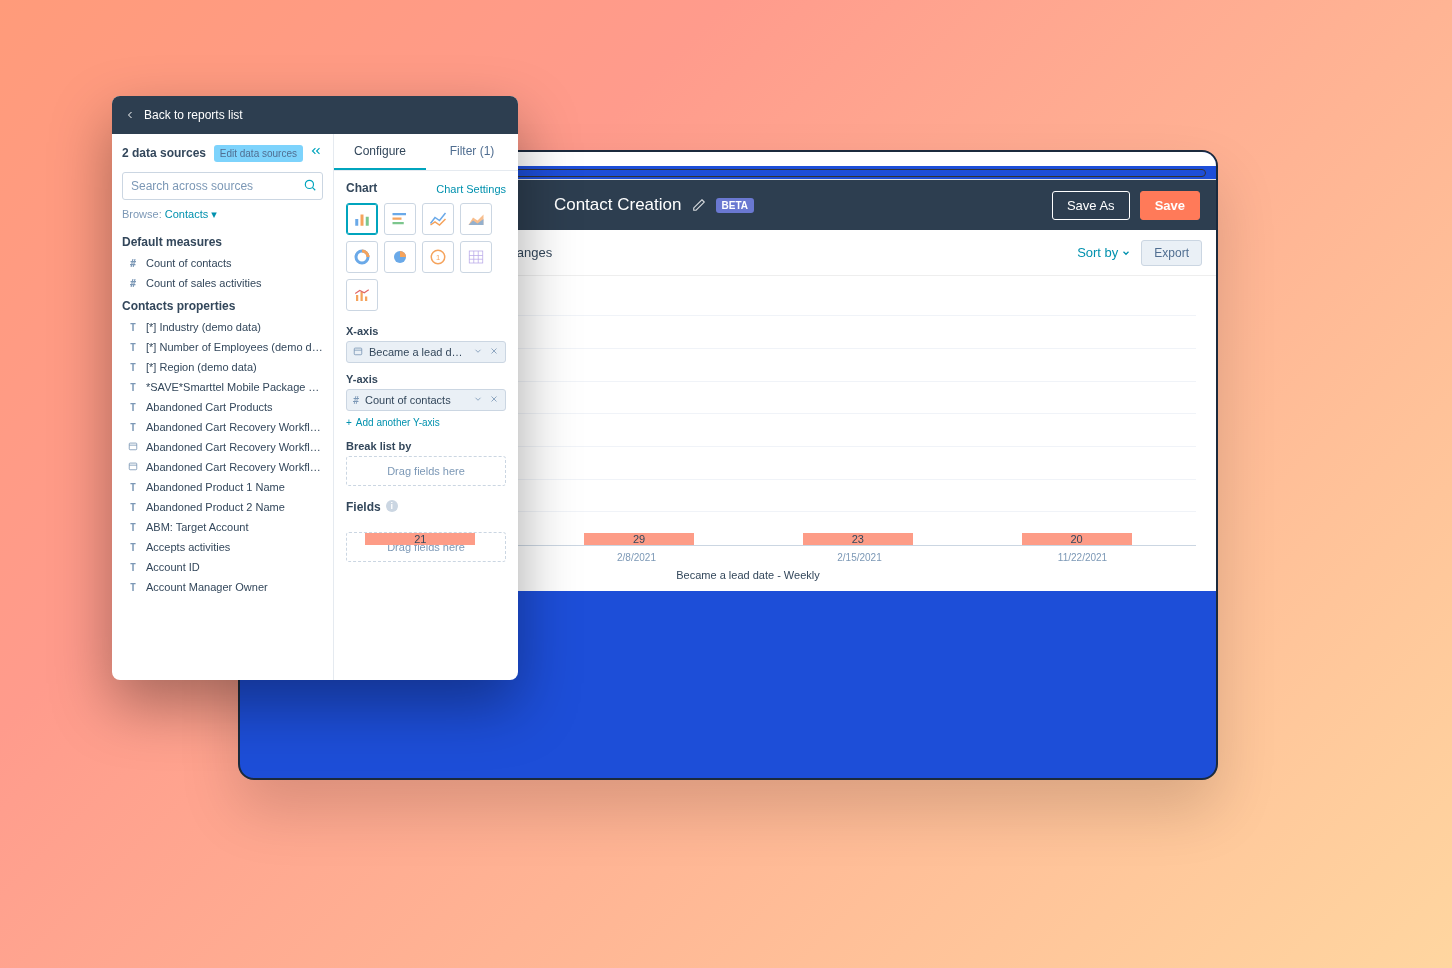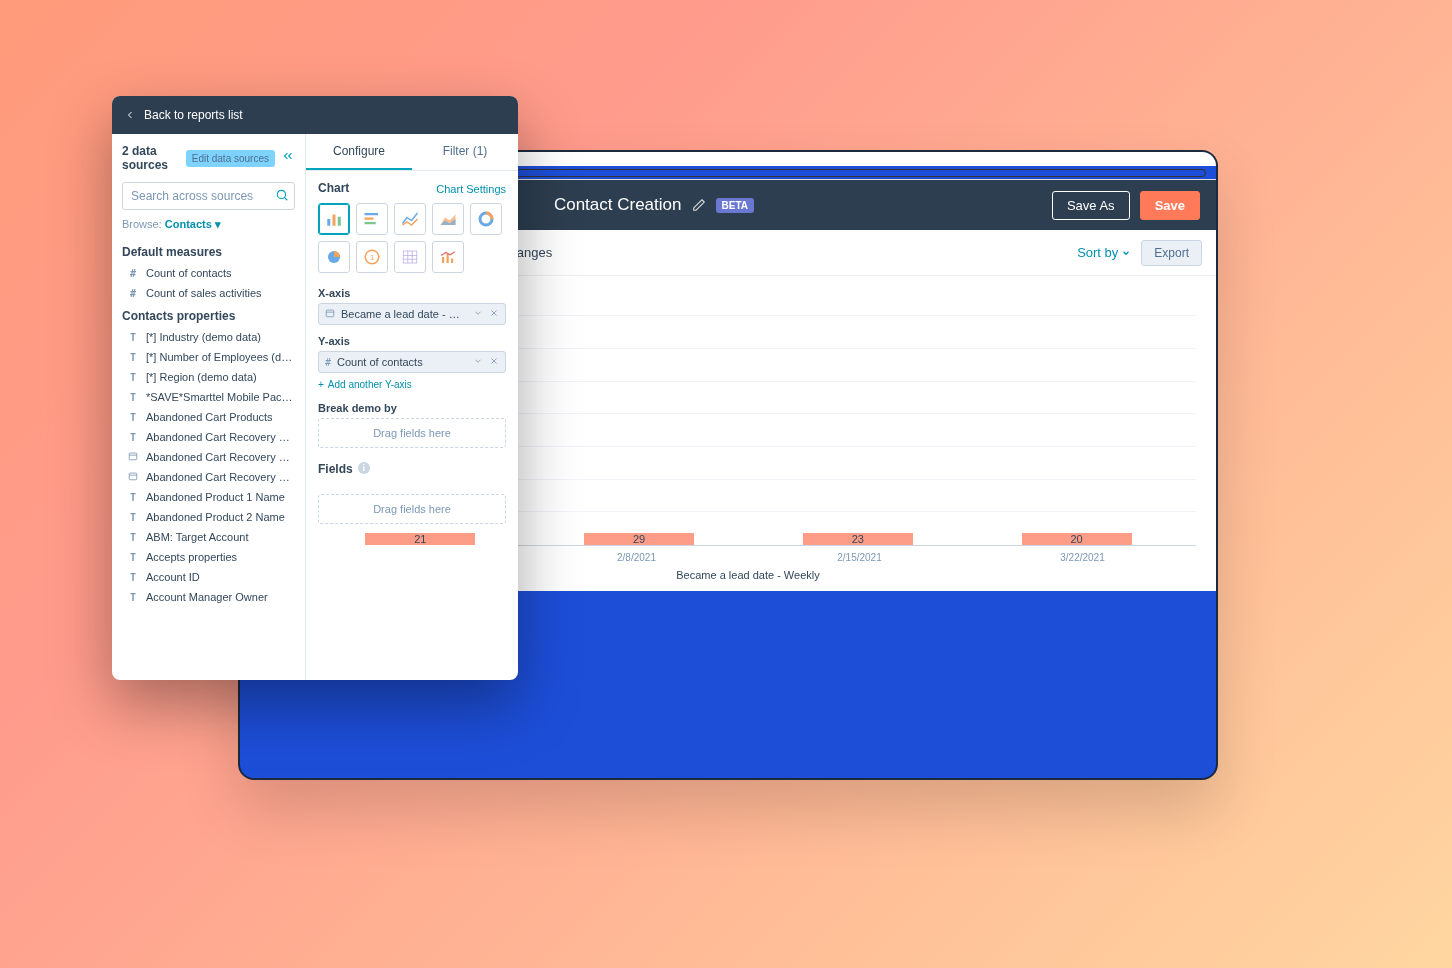--- a/index.html
+++ b/index.html
@@ -90,33 +90,33 @@
   }
   .builder-top{
     background:#2d3e50; color:#fff; height:38px;
     display:flex; align-items:center; padding:0 12px; gap:8px;
   }
   .builder-top svg{width:12px;height:12px;stroke:#fff;stroke-width:2;}
   .builder-top span{font-size:12px;}
   .builder-body{flex:1;display:flex;overflow:hidden;}
 
   
-  .ds-col{width:194px;border-right:1px solid #e5eaf0;display:flex;flex-direction:column;overflow:hidden;}
+  .ds-col{width:222px;border-right:1px solid #e5eaf0;display:flex;flex-direction:column;overflow:hidden;}
   .ds-header{padding:10px 10px 6px 10px;display:flex;align-items:center;gap:6px;}
   .ds-title{font-size:12px;font-weight:700;color:#33475b;flex:1;}
   .chip{background:#7dd3fc;color:#506e91;font-size:10px;padding:3px 6px;border-radius:3px;cursor:pointer;}
   .collapse-caret{color:#00a4bd;}
   .collapse-caret svg{width:14px;height:14px;stroke:#00a4bd;stroke-width:2;}
   .search-wrap{margin:4px 10px 6px 10px;position:relative;}
   .search{width:100%;border:1px solid #cbd6e2;border-radius:3px;padding:6px 26px 6px 8px;font-size:12px;color:#33475b;}
   .search::placeholder{color:#7c98b6;}
   .search-icon{position:absolute;right:6px;top:6px;}
   .search-icon svg{width:14px;height:14px;stroke:#00a4bd;stroke-width:2;}
   .browse-row{padding:2px 10px 8px 10px;font-size:11px;color:#7c98b6;}
-  .browse-row .link{color:#0091ae;font-weight:700;}
+  .browse-row .link{color:#0091ae;font-weight:400;}
   .section-h{padding:6px 10px 4px 10px;font-size:12px;font-weight:700;color:#33475b;}
   .field-list{overflow-y:auto;flex:1;}
   .field-item{display:flex;align-items:center;gap:8px;padding:4px 10px 4px 16px;font-size:11px;color:#33475b;cursor:grab;white-space:nowrap;overflow:hidden;text-overflow:ellipsis;}
   .type-ic{width:10px;text-align:center;font-size:10px;font-weight:700;color:#7c98b6;font-family:monospace;flex-shrink:0;}
   .type-ic.cal svg{width:10px;height:10px;fill:#7c98b6;}
 
   
   .cfg-col{flex:1;display:flex;flex-direction:column;overflow:hidden;}
   .tabs{display:flex;border-bottom:1px solid #e5eaf0;}
   .tab{flex:1;text-align:center;padding:10px 0;font-size:12px;color:#506e91;cursor:pointer;}
@@ -237,21 +237,21 @@
         <div class="bar-slot">
             <div class="bar" style="height:57.1%">20</div>
           </div>
       </div>
     </div>
     <div class="x-labels">
       <div class="row">
         <div class="x-label">2/1/2021</div>
         <div class="x-label">2/8/2021</div>
         <div class="x-label">2/15/2021</div>
-        <div class="x-label">3/22/2021</div>
+        <div class="x-label">11/22/2021</div>
       </div>
     </div>
     <div class="x-title">Became a lead date - Weekly</div>
   </div>
 </div>
 
 <div class="builder">
   <div class="builder-top">
     <svg viewBox="0 0 24 24" fill="none">
         <polyline points="15 18 9 12 15 6"></polyline>
@@ -344,21 +344,21 @@
           <div class="field-item">
             <span class="type-ic">T</span>
             <span style="overflow: hidden; text-overflow: ellipsis;">Abandoned Product 2 Name</span>
           </div>
           <div class="field-item">
             <span class="type-ic">T</span>
             <span style="overflow: hidden; text-overflow: ellipsis;">ABM: Target Account</span>
           </div>
           <div class="field-item">
             <span class="type-ic">T</span>
-            <span style="overflow: hidden; text-overflow: ellipsis;">Accepts properties</span>
+            <span style="overflow: hidden; text-overflow: ellipsis;">Accepts activities</span>
           </div>
           <div class="field-item">
             <span class="type-ic">T</span>
             <span style="overflow: hidden; text-overflow: ellipsis;">Account ID</span>
           </div>
           <div class="field-item">
             <span class="type-ic">T</span>
             <span style="overflow: hidden; text-overflow: ellipsis;">Account Manager Owner</span>
           </div>
         </div>
@@ -464,21 +464,21 @@
           <span class="x"><svg viewBox="0 0 24 24" fill="none">
                 <line x1="18" y1="6" x2="6" y2="18"></line>
                 <line x1="6" y1="6" x2="18" y2="18"></line>
               </svg></span>
         </div>
         <div class="add-link">
           <span>+</span>
           <span>Add another Y-axis</span>
         </div>
 
-        <div class="axis-lbl">Break demo by</div>
+        <div class="axis-lbl">Break list by</div>
         <div class="dropzone">Drag fields here</div>
 
         <div class="fields-h">
           <span>Fields</span>
           <span class="info-ic">i</span>
         </div>
         <div class="dropzone">Drag fields here</div>
       </div>
     </div>
   </div>

